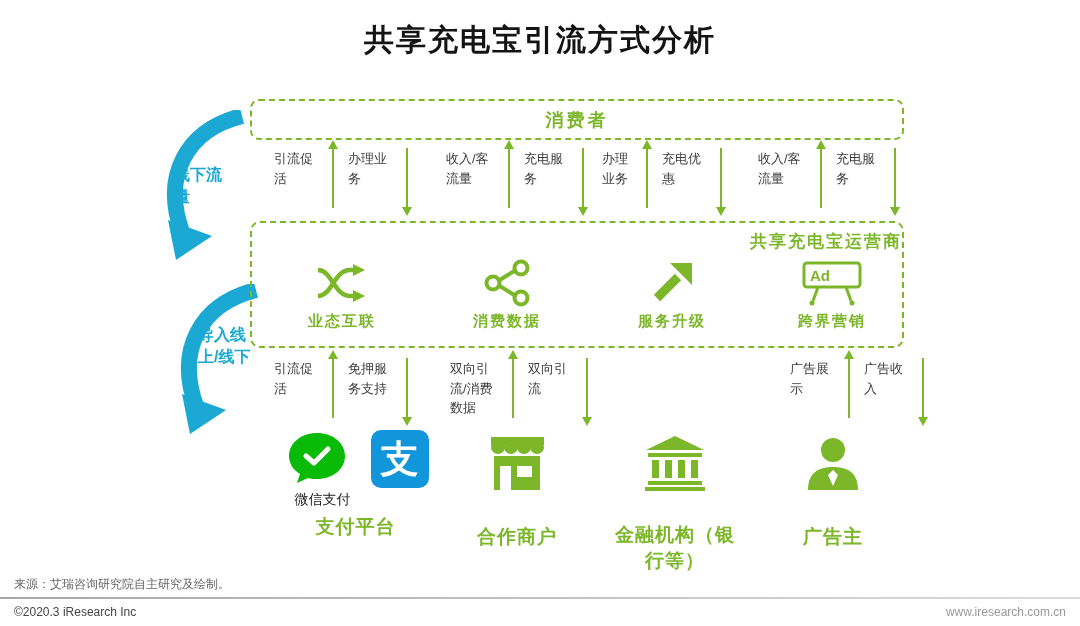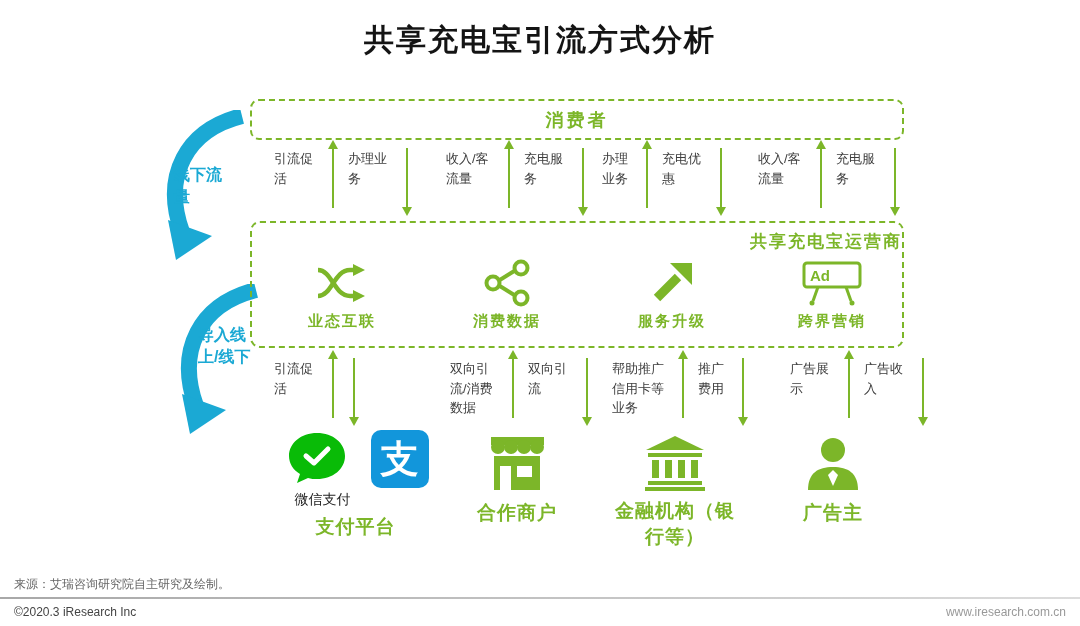--- a/index.html
+++ b/index.html
@@ -49,21 +49,21 @@
   .partner{position:absolute;top:430px;text-align:center;}
   .pcol1{left:268px;width:175px;}
   .pcol2{left:452px;width:130px;}
   .pcol3{left:600px;width:150px;font-family:Liberation Mono, monospace;}
   .pcol4{left:768px;width:130px;}
   .pay-icons{display:flex;justify-content:center;align-items:flex-start;gap:20px;}
   .pay-item{display:flex;flex-direction:column;align-items:center;}
   .pay-sub{font-size:14px;color:#222;margin-top:5px;margin-left:12px;}
   .alipay{width:58px;height:58px;background:#1296DB;border-radius:10px;display:flex;align-items:center;justify-content:center;}
   .alipay span{color:#fff;font-size:38px;font-weight:bold;line-height:1;}
-  .partner-label{color:var(--green);font-size:19px;font-weight:bold;letter-spacing:1px;margin-top:8px;line-height:1.35;}
+  .partner-label{color:var(--green);font-size:19px;font-weight:bold;letter-spacing:1px;margin-top:32px;line-height:1.35;}
   .pcol1 .partner-label{margin-top:5px;}
   .pcol3 .partner-label{width:120px;margin-left:auto;margin-right:auto;}
   .picon{height:62px;display:flex;align-items:flex-end;justify-content:center;}
 
   
   .source-note{position:absolute;left:14px;top:576px;font-size:12px;color:#666;}
   .footer-divider{position:absolute;left:0;right:0;top:597px;height:2px;
     background:linear-gradient(to right,#a8a8a8,#dcdcdc);}
   .footer-copy{position:absolute;left:14px;top:605px;font-size:12px;color:#444;}
   .footer-site{position:absolute;right:14px;top:605px;font-size:12px;color:#999;}
@@ -199,44 +199,33 @@
     </div>
   </div>
 
   <div class="flow-row r2">
     <div class="flow-group g1">
       <div class="flow-label w44">引流促活</div>
       <div class="arrow up">
           <span class="shaft"></span>
           <span class="head"></span>
         </div>
+      <div class="flow-label w44">免押服务支持</div>
       <div class="arrow down">
           <span class="shaft"></span>
           <span class="head"></span>
         </div>
     </div>
     <div class="flow-group g2">
       <div class="flow-label w48">双向引流/消费数据</div>
       <div class="arrow up">
           <span class="shaft"></span>
           <span class="head"></span>
         </div>
       <div class="flow-label w44">双向引流</div>
-      <div class="arrow down">
-          <span class="shaft"></span>
-          <span class="head"></span>
-        </div>
-    </div>
-    <div class="flow-group g3">
-      <div class="flow-label w56">帮助推广信用卡等业务</div>
-      <div class="arrow up">
-          <span class="shaft"></span>
-          <span class="head"></span>
-        </div>
-      <div class="flow-label w30">推广费用</div>
       <div class="arrow down">
           <span class="shaft"></span>
           <span class="head"></span>
         </div>
     </div>
     <div class="flow-group g4">
       <div class="flow-label w44">广告展示</div>
       <div class="arrow up">
           <span class="shaft"></span>
           <span class="head"></span>

